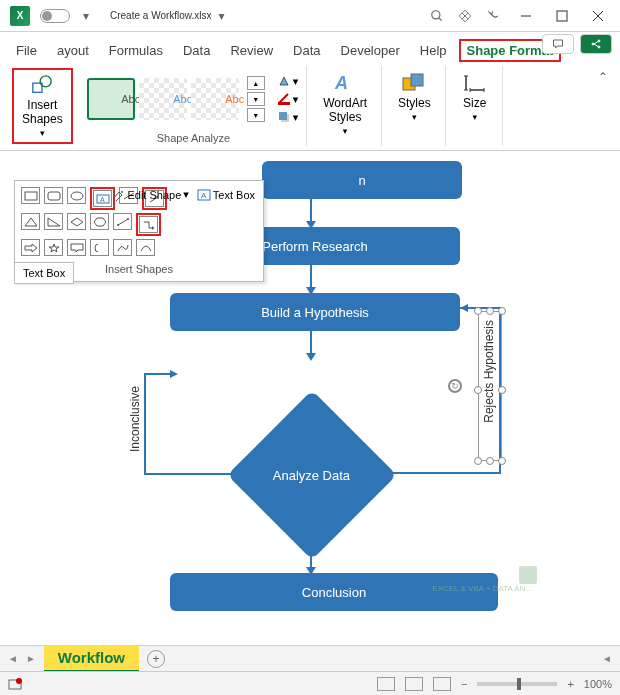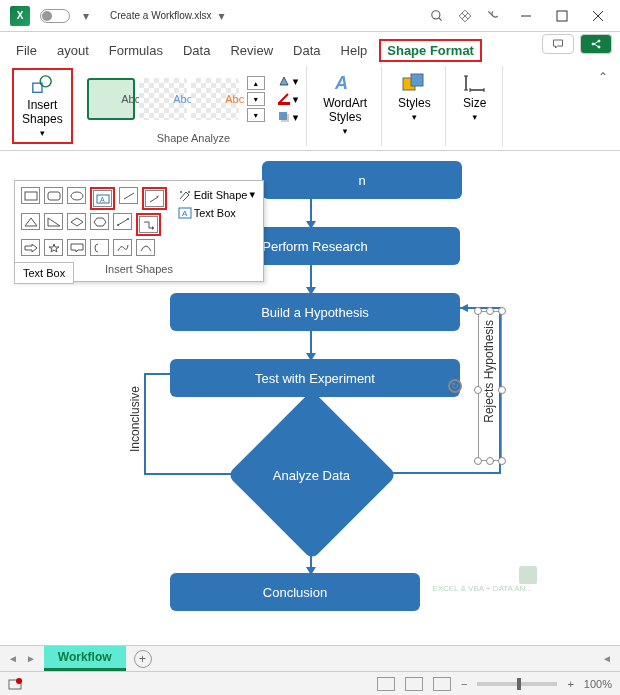--- a/index.html
+++ b/index.html
@@ -56,28 +56,28 @@
     .vlabel { position:absolute; writing-mode: vertical-rl; transform: rotate(180deg); font-size:12px; color:#333;}
     .selbox { position:absolute; border:1px solid #999; }
     .handle { position:absolute; width:8px;height:8px; border:1px solid #888; background:#fff; border-radius:50%;}
     .rot { width:14px;height:14px; border:2px solid #888;border-radius:50%; position:absolute; display:flex;align-items:center;justify-content:center;font-size:9px;color:#888;}
     
     
     .popup { position:absolute; left:14px; top:180px; background:#fff; border:1px solid #bbb; box-shadow: 2px 2px 4px rgba(0,0,0,0.15); padding:6px; z-index:10; width: 250px;}
     .gallery-row { display:flex; gap:4px; margin-bottom:3px;}
     .gcell { width:19px;height:17px; border:1px solid #888; display:flex;align-items:center;justify-content:center; font-size:10px;}
     .highlight { border:2px solid #e02020; padding:1px;}
-    .popup-right { position:absolute; right:6px; top:6px; display:flex;flex-direction:column;gap:4px;}
+    .popup-right { position:absolute; right:6px; top:6px; display:flex;flex-direction:row;gap:4px;}
     .popup-label { text-align:center; font-size:11px; color:#555; margin-top:4px;}
     .tooltip { position:absolute; left:14px; top:262px; background:#fff; border:1px solid #bbb; padding:4px 8px; font-size:11px; z-index:11;}
     
     
     .sheettabs { position:absolute; bottom:24px; left:0; right:0; height:26px; background:#f3f3f3; border-top:1px solid #ccc; display:flex;align-items:center;padding:0 8px;gap:8px;}
     .st-nav { color:#888; font-size:10px;}
-    .st-tab { background:#5eead4; border-bottom:3px solid #107c41; padding: 4px 14px; font-size:12px; color:#107c41; font-weight:600;}
+    .st-tab { background:#fde047; border-bottom:3px solid #107c41; padding: 4px 14px; font-size:15px; color:#107c41; font-weight:600;}
     .st-add { width:18px;height:18px;border:1px solid #999;border-radius:50%;display:flex;align-items:center;justify-content:center;color:#666;}
     .watermark { position:absolute; right: 80px; bottom: 50px; color:#8fb996; font-size:20px; font-style:italic; opacity:0.6; display:flex;align-items:center;gap:4px;}
     .watermark-sub { font-size:8px; color:#8fb996; position:absolute; right:88px; bottom:44px; opacity:0.6;}
     
     
     .statusbar { position:absolute; bottom:0; left:0; right:0; height:24px; background:#f3f3f3; border-top:1px solid #ccc; display:flex;align-items:center;padding:0 8px;gap:10px; font-size:11px;color:#666;}
     .sb-spacer { flex:1;}
     .zoom-slider { width:80px;height:4px;background:#ccc;position:relative;}
     .zoom-slider::after{content:"";position:absolute;width:4px;height:12px;background:#666;left:50%;top:-4px;}
     .sb-view { width:18px;height:14px;border:1px solid #999;}
@@ -130,20 +130,21 @@
     </div>
 </div>
 
 <div class="tabs">
   <div class="tab">File</div>
   <div class="tab">ayout</div>
   <div class="tab">Formulas</div>
   <div class="tab">Data</div>
   <div class="tab">Review</div>
   <div class="tab">Data</div>
+  <div class="tab">Developer</div>
   <div class="tab">Help</div>
   <div class="tab sel">Shape Format</div>
   <div class="tab-btns">
     <div class="tab-btn">
         <svg width="14" height="12" viewBox="0 0 24 24" fill="none" stroke="#666" stroke-width="2">
           <path d="M3 4 h18 v12 h-10 l-4 4 v-4 h-4 z"></path>
         </svg>
       </div>
     <div class="tab-btn share">
         <svg width="14" height="12" viewBox="0 0 24 24" fill="none" stroke="#fff" stroke-width="2">
@@ -264,35 +265,32 @@
       <div class="arrowhead"></div>
     </div>
 
   <div class="flow-shape" style="left:170px; top:142px; width:290px; height:38px">
       <span>Build a Hypothesis</span>
     </div>
   <div class="arrow vline" style="left:310px; top:180px; height:22px">
       <div class="arrowhead"></div>
     </div>
 
-  <div class="flow-shape" style="left:170px; top:208px; width:290px; height:38px">
-      <span>Test with Experiment</span>
-    </div>
   <div class="arrow vline" style="left:310px; top:246px; height:22px">
       <div class="arrowhead"></div>
     </div>
 
   <div class="flow-shape diamond" style="left:252px; top:264px">
       <span>Analyze Data</span>
     </div>
   <div class="arrow vline" style="left:310px; top:394px; height:22px">
       <div class="arrowhead"></div>
     </div>
 
-  <div class="flow-shape" style="left:170px; top:422px; width:250px; height:38px">
+  <div class="flow-shape" style="left:170px; top:422px; width:328px; height:38px">
       <span>Conclusion</span>
     </div>
 
   <svg style="position:absolute;left:140px;top:208px;width:40px;height:180px;overflow:visible">
     <path d="M 30 15 L 5 15 L 5 115 L 100 115" fill="none" stroke="#2f75b5" stroke-width="2"></path>
     <polygon points="30,11 30,19 38,15" fill="#2f75b5"></polygon>
   </svg>
   <div class="vlabel" style="left:128px; top:235px">Inconclusive</div>
 
   <svg style="position:absolute;left:380px;top:142px;width:130px;height:200px;overflow:visible">

